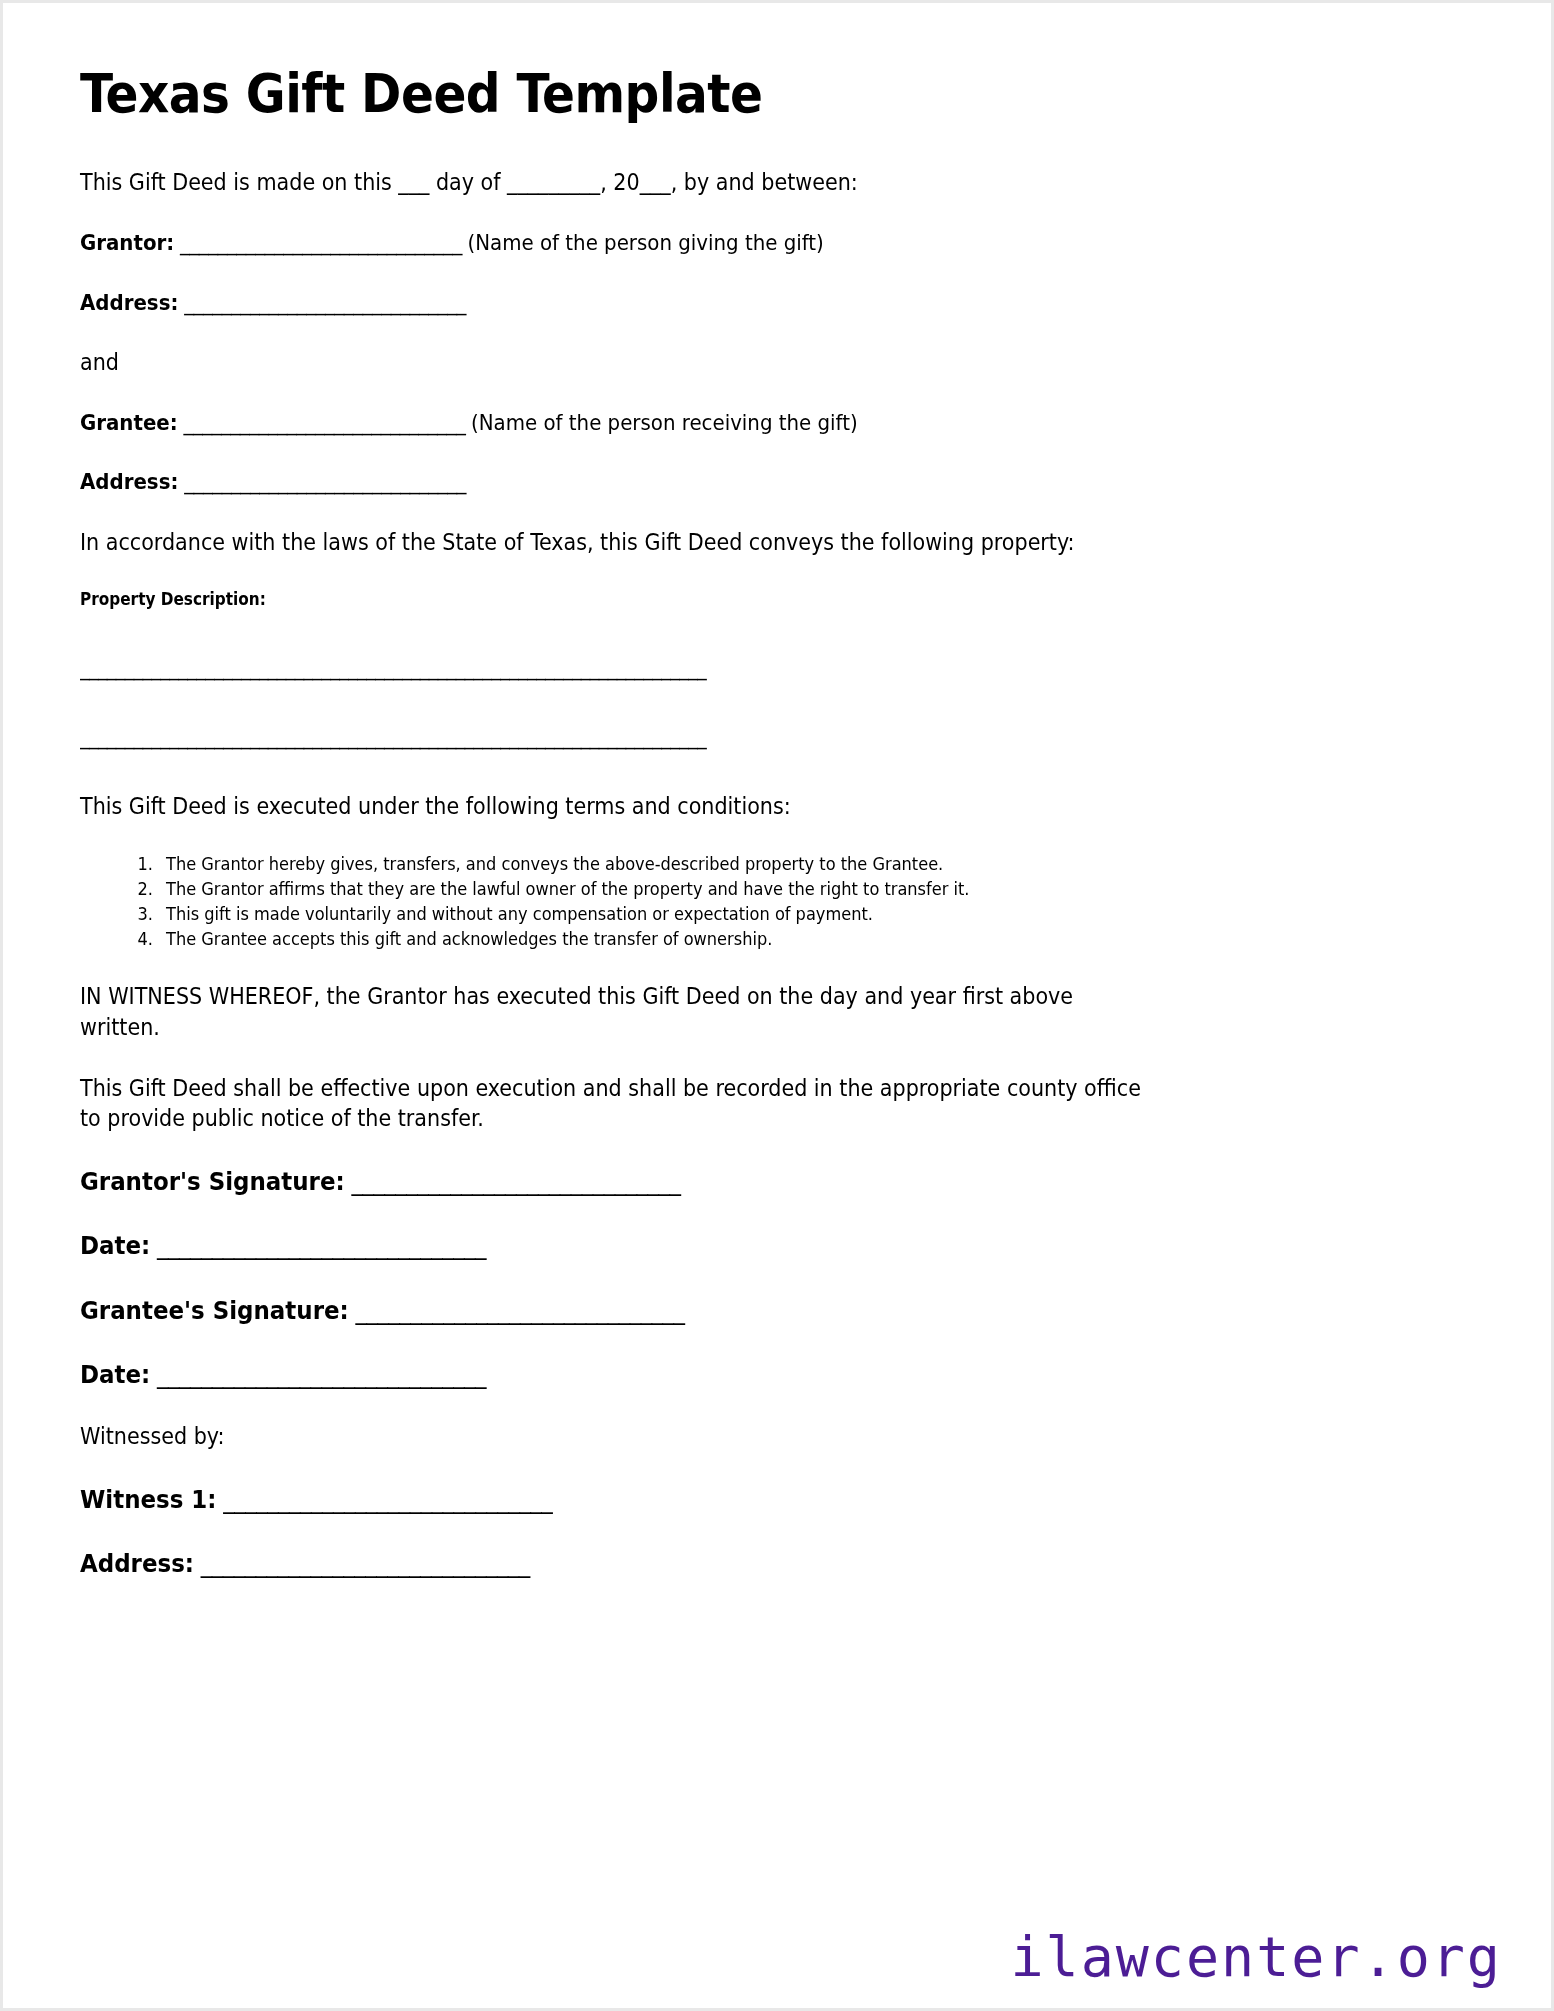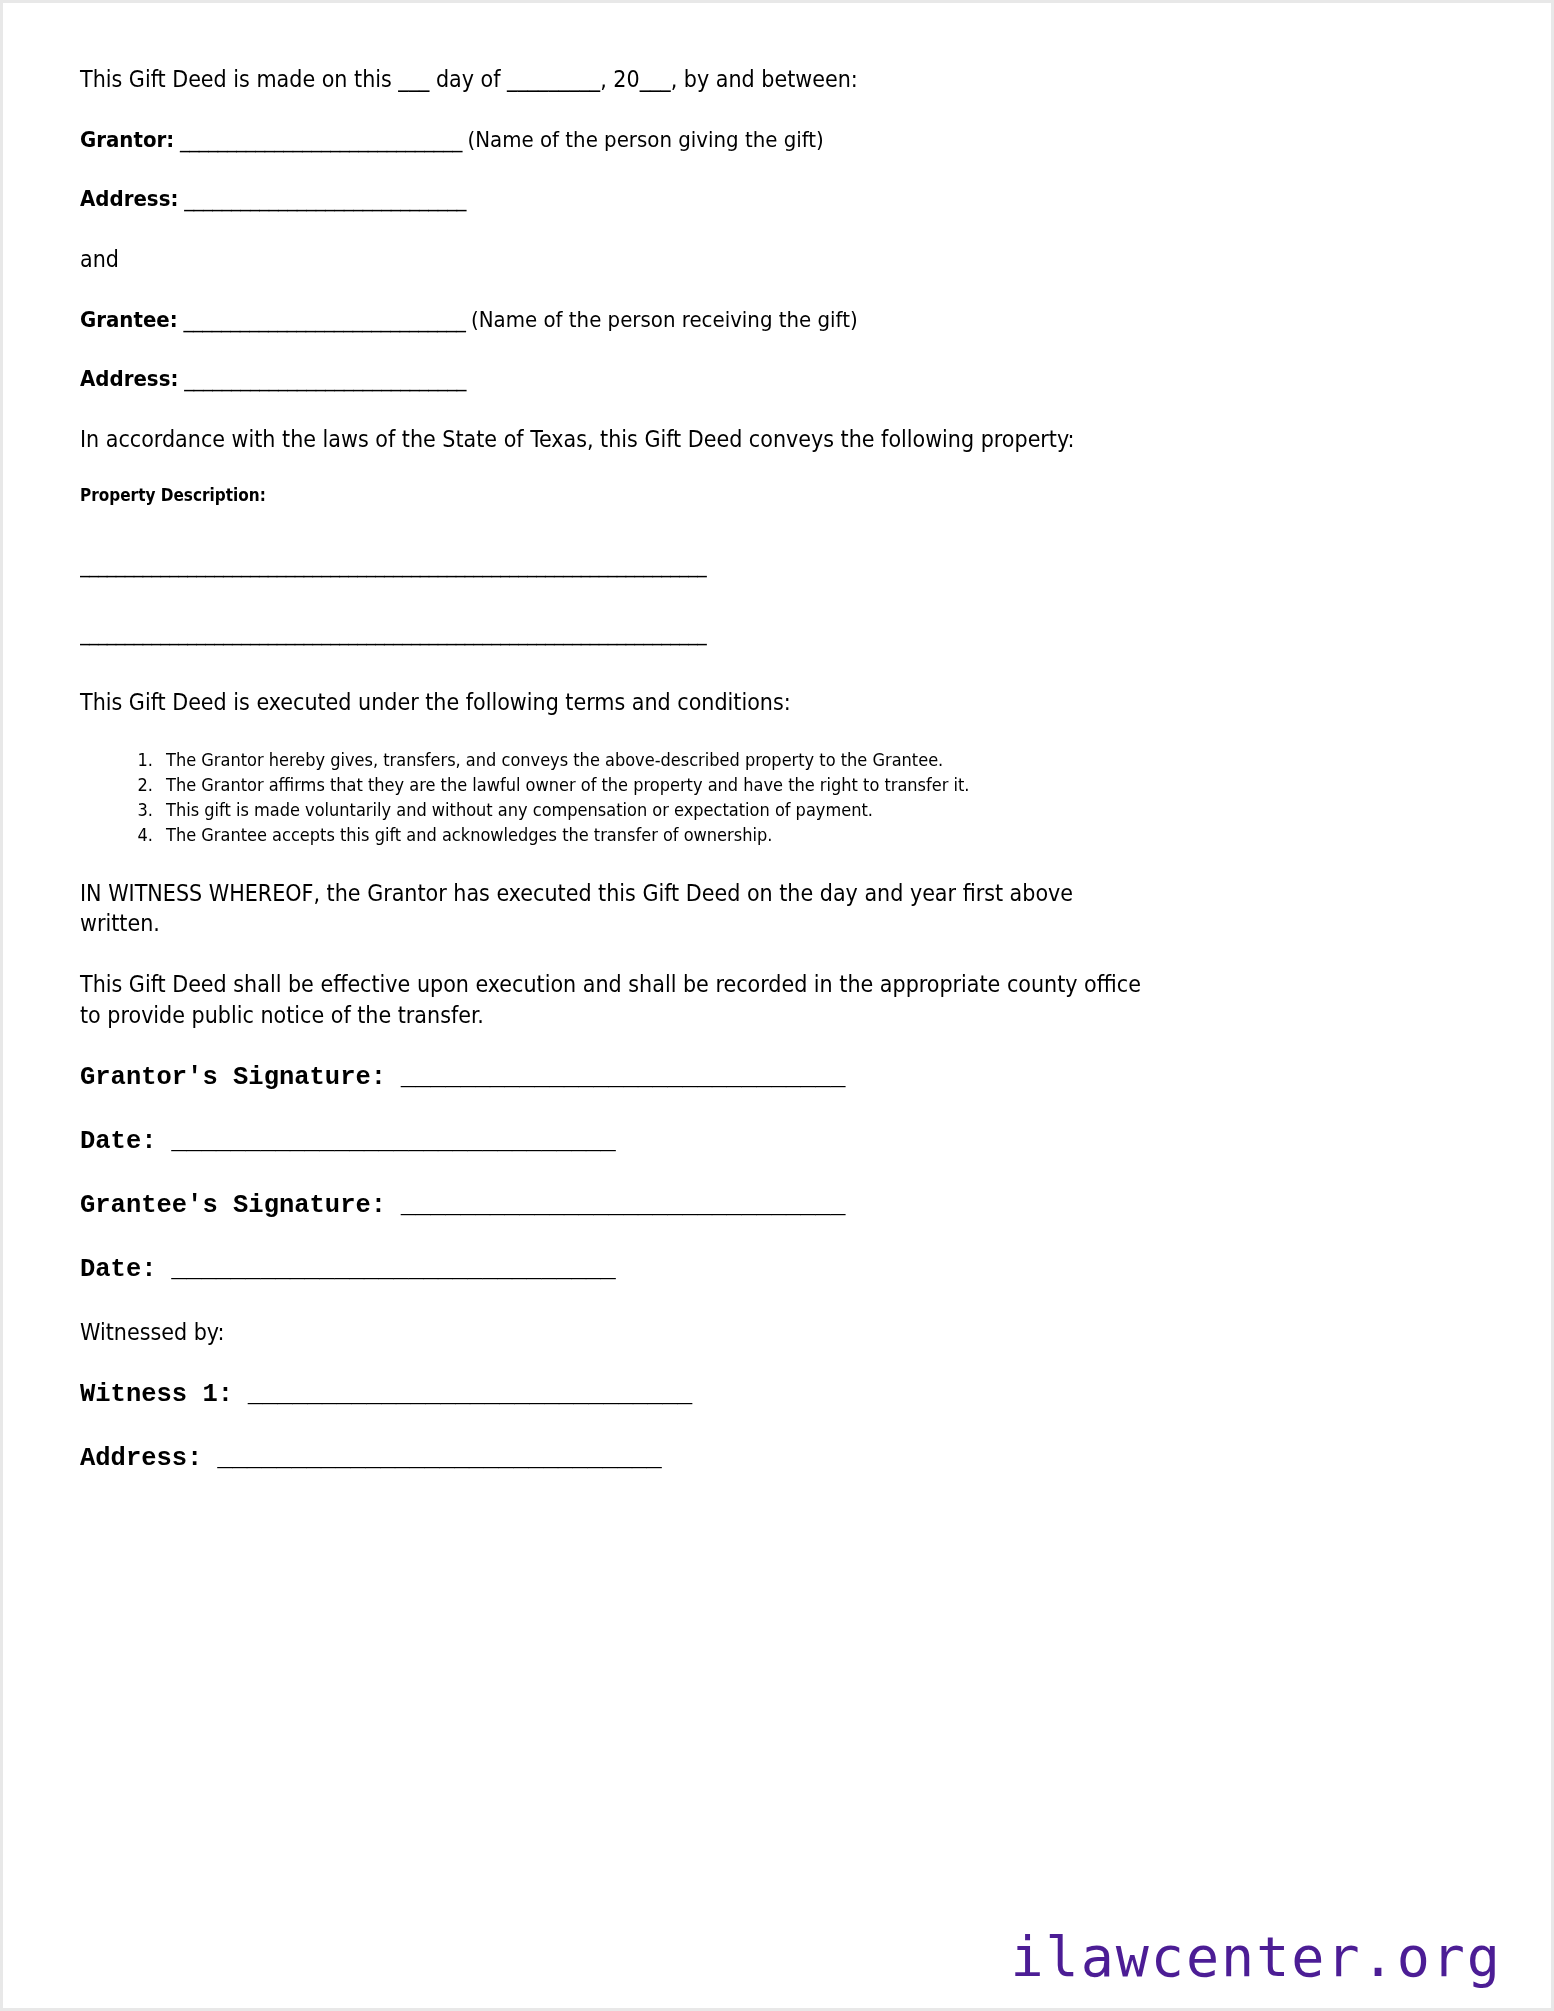--- a/index.html
+++ b/index.html
@@ -103,41 +103,41 @@
   ol.terms li {
     margin: 0 0 1px 0;
     padding-left: 8px;
   }
 
   .sig-line {
     font-size: 25.5px;
     line-height: 1.34;
     margin: 0 0 30px 0;
     white-space: nowrap;
-    font-family: Liberation Mono, monospace;
   }
 
   .watermark {
     position: absolute;
     right: 52px;
     bottom: 22px;
     font-family: "DejaVu Sans Mono", "Liberation Mono", monospace;
     font-size: 55px;
     letter-spacing: 2px;
     color: #4c1d95;
     white-space: nowrap;
   }
 </style>
 </head>
 <body>
 
 <div class="page-frame"></div>
 
 <div class="doc">
 
+  <h1 class="doc-title">Texas Gift Deed Template</h1>
 
   <p class="para">This Gift Deed is made on this ___ day of _________, 20___, by and between:</p>
 
   <p class="field-line">
     <span class="lbl-bold">Grantor:</span><span class="blank"> ______________________________ </span><span class="hint">(Name of the person giving the gift)</span>
   </p>
 
   <p class="field-line">
     <span class="lbl-bold">Address:</span><span class="blank"> ______________________________</span>
   </p>

